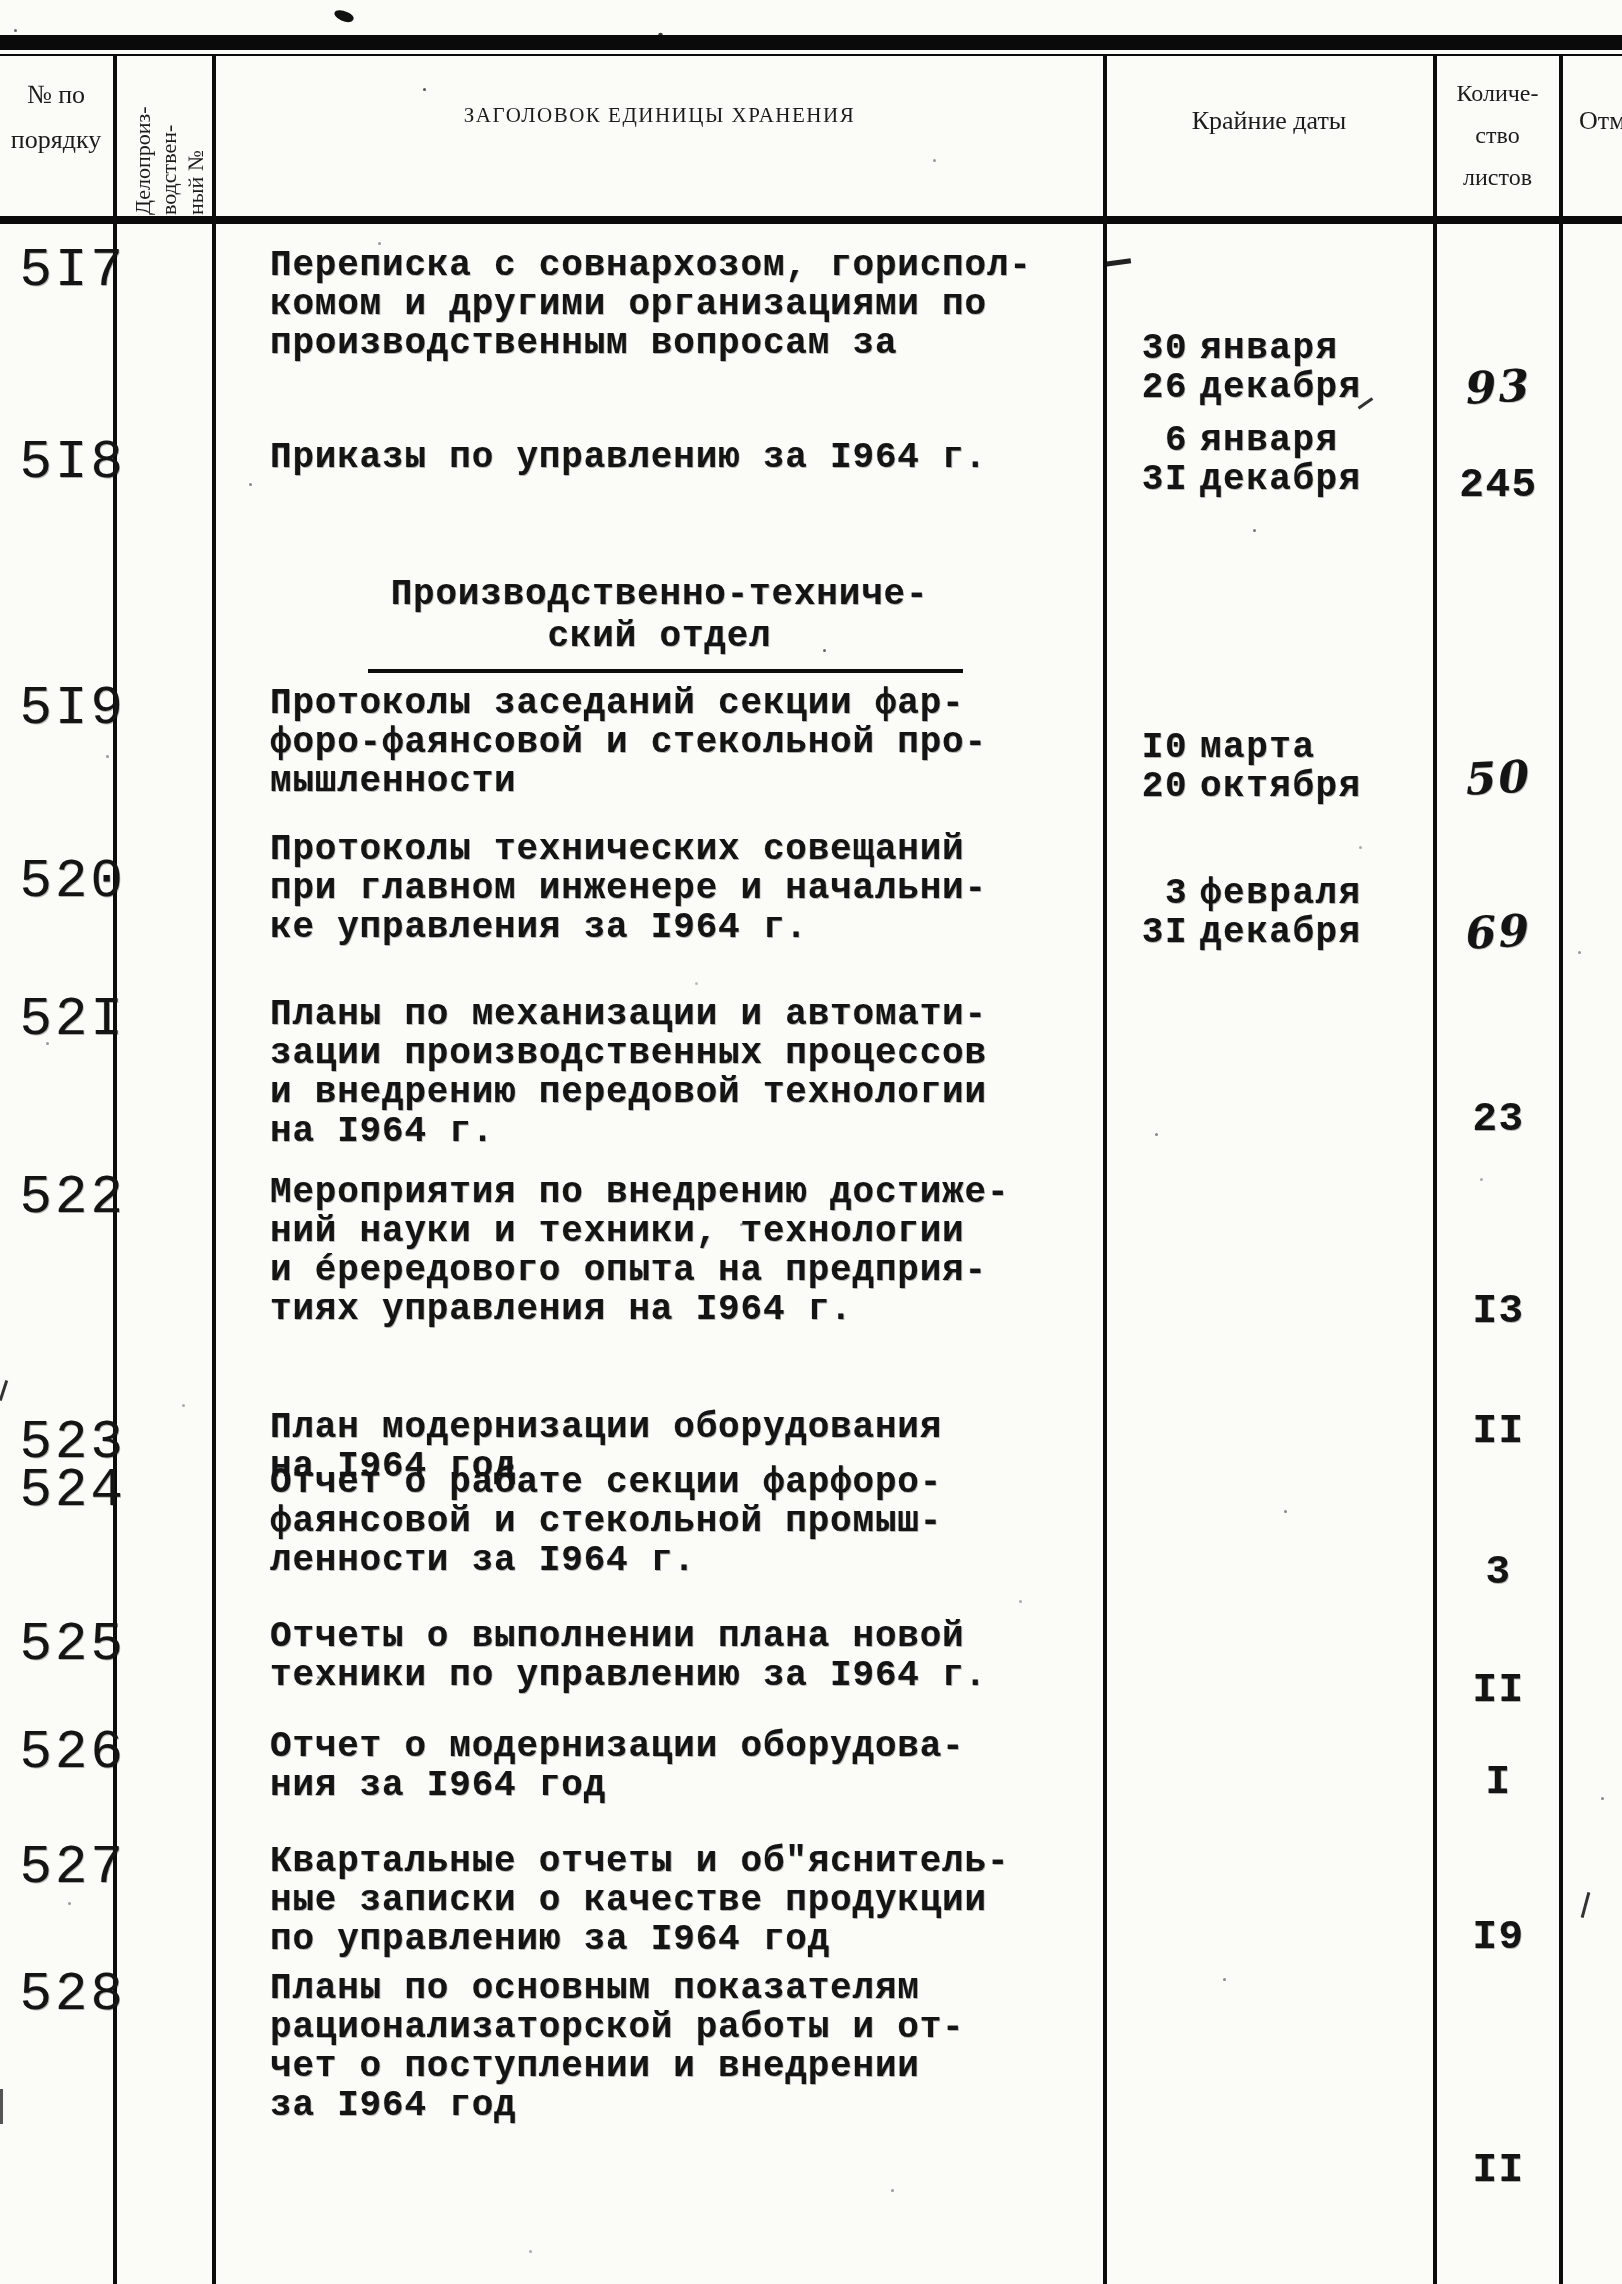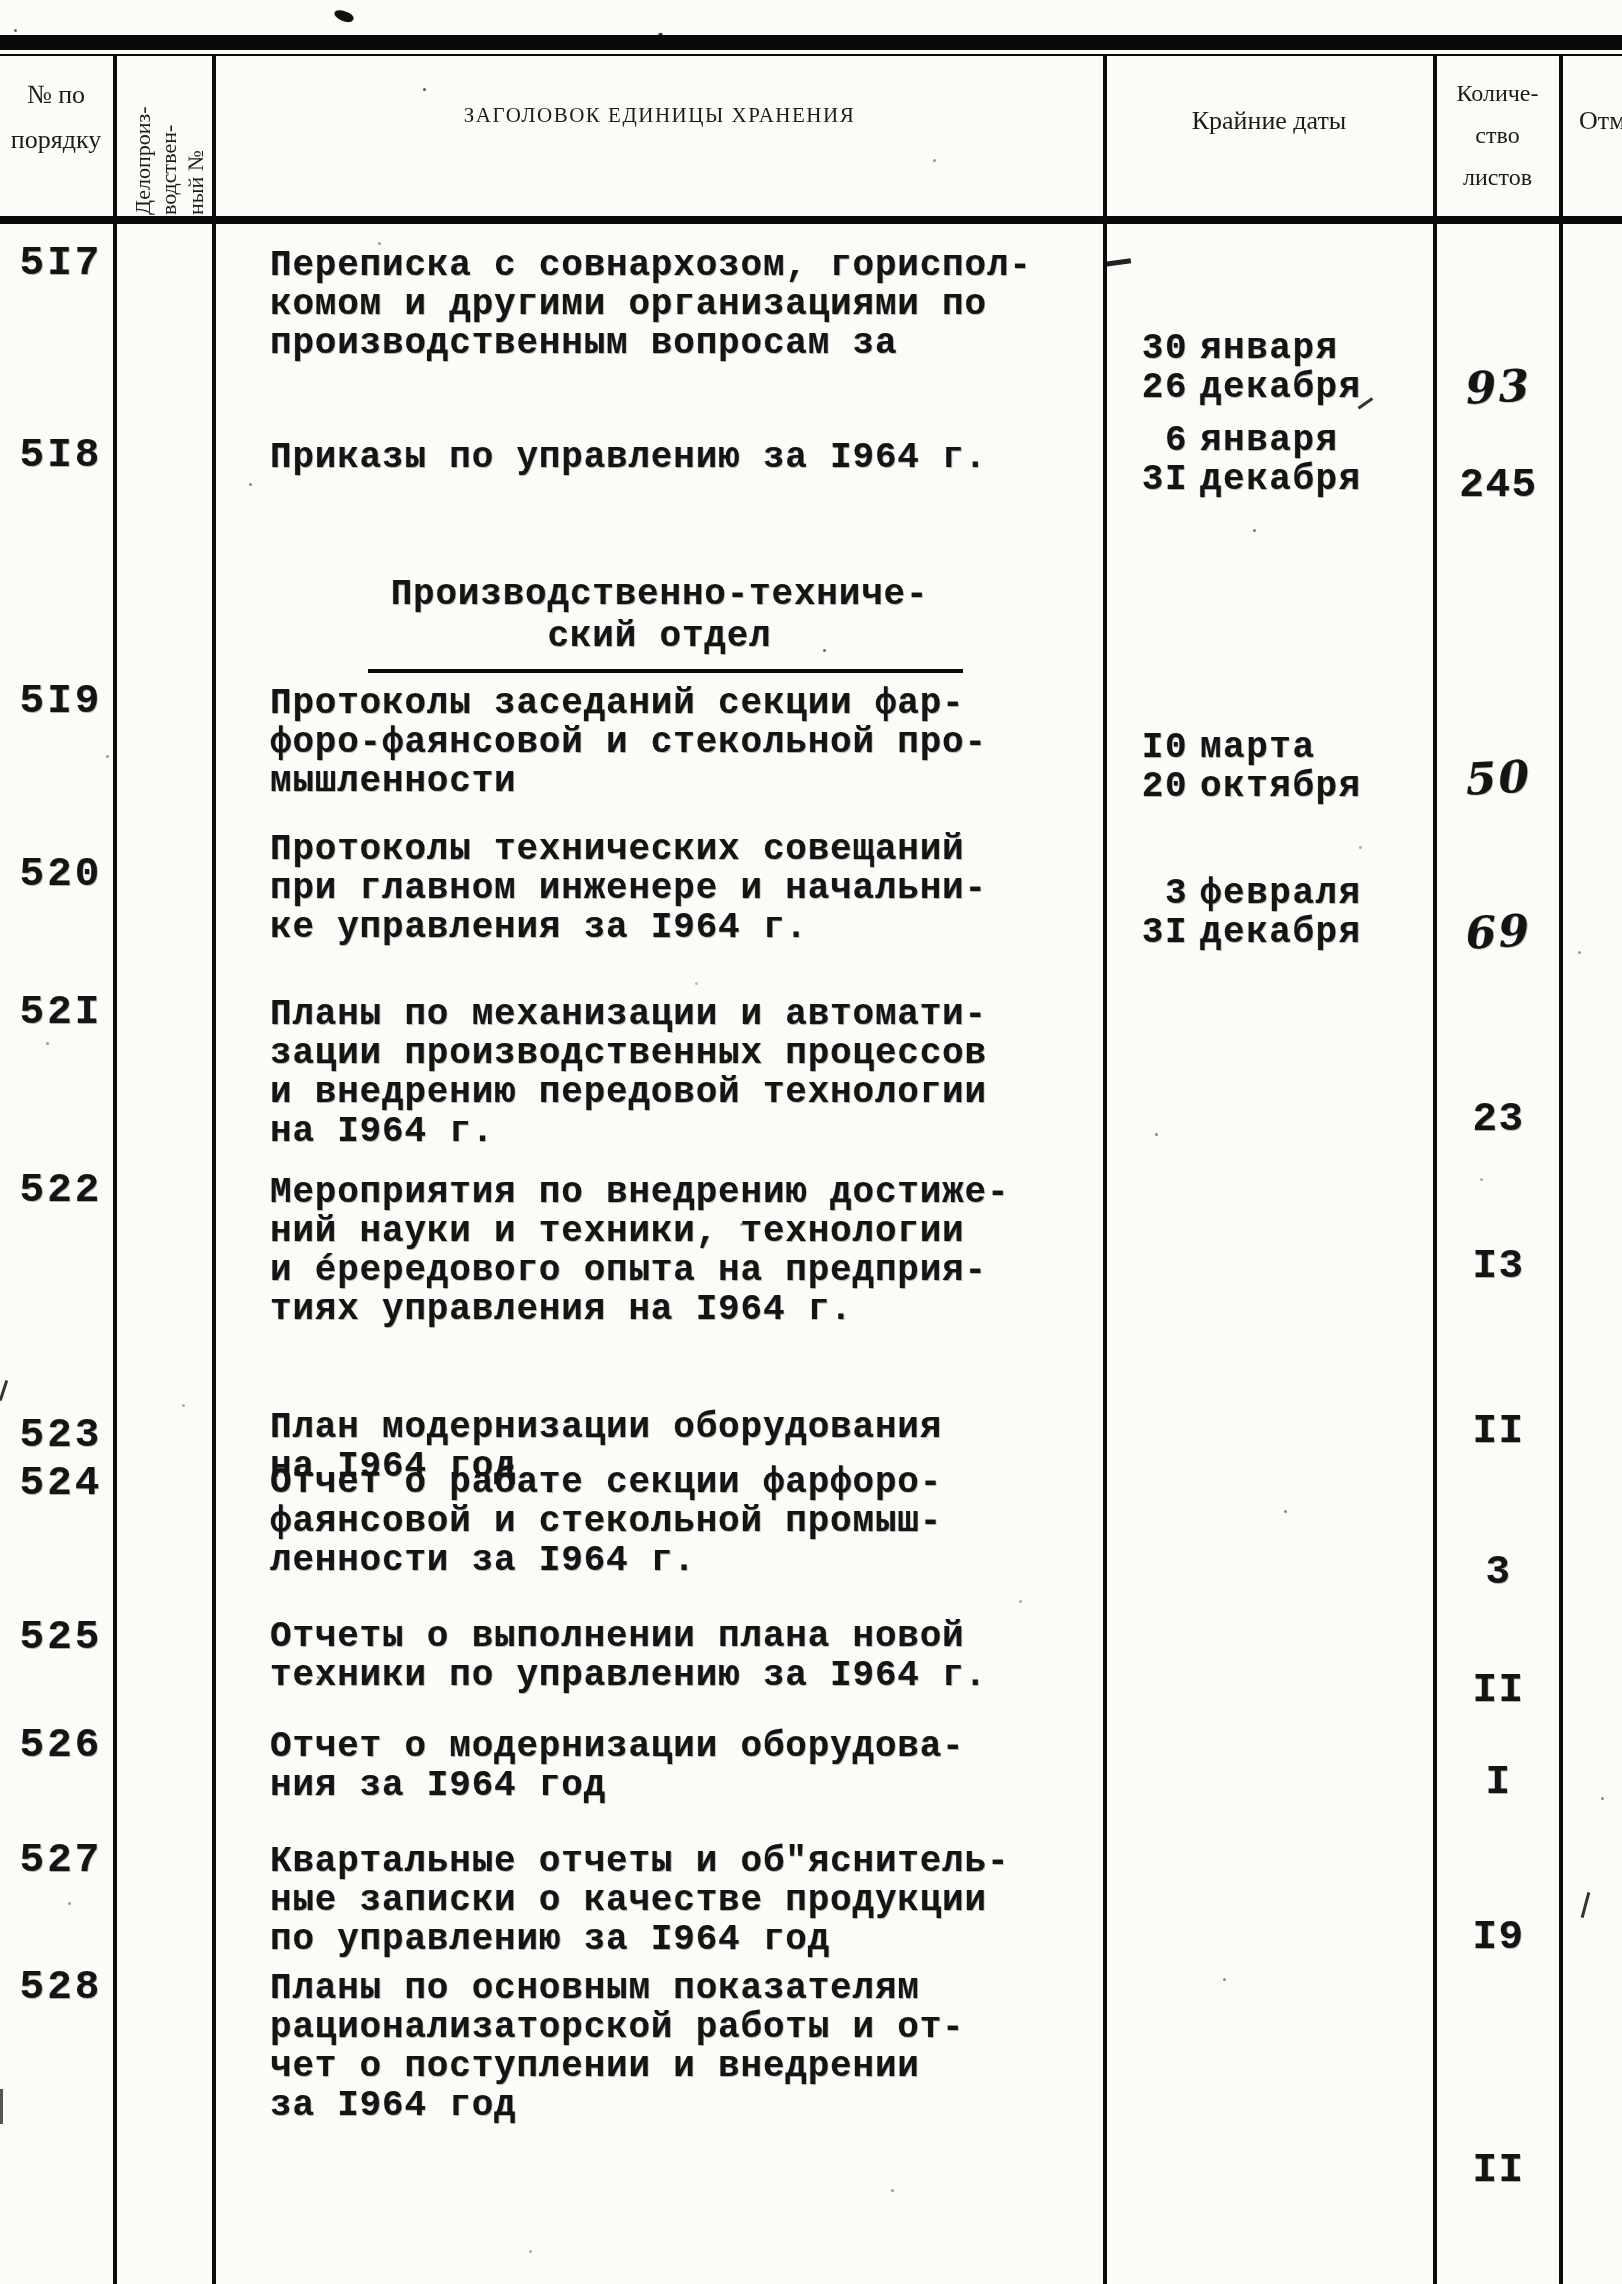--- a/index.html
+++ b/index.html
@@ -13,21 +13,21 @@
   .vline{position:absolute;background:#0c0c0c;width:3.8px;top:56px;height:2228px;}
   .hd{position:absolute;font-family:"Liberation Serif","DejaVu Serif",serif;color:#1c1c1c;}
   .hd-no{left:-4.5px;top:72px;width:121px;text-align:center;font-size:26px;line-height:45px;}
   .hd-rot{position:absolute;left:130px;top:63px;width:3.8px;height:3.8px;}
   .rot{font-family:"Liberation Serif","DejaVu Serif",serif;font-size:22px;line-height:26.4px;width:152px;
        transform:rotate(-90deg) translateX(-100%);transform-origin:top left;color:#1c1c1c;}
   .hd-title{left:214px;top:103px;width:891px;text-align:center;font-size:21px;letter-spacing:1.5px;}
   .hd-dates{left:1104px;top:106px;width:330px;text-align:center;font-size:26px;}
   .hd-count{left:1434px;top:72px;width:127px;text-align:center;font-size:24px;line-height:42px;}
   .hd-note{left:1579px;top:106px;width:113px;font-size:26px;}
-  .no{position:absolute;left:19.6px;font-size:41px;font-weight:700;letter-spacing:3px;}
+  .no{position:absolute;left:19.6px;font-size:54px;font-weight:400;letter-spacing:3px;}
   .title{position:absolute;left:270px;font-size:36px;font-weight:700;line-height:39px;letter-spacing:0.8px;}
   .title div{white-space:pre;height:39px;}
   .dates{position:absolute;left:1138px;font-size:36px;font-weight:700;line-height:39px;letter-spacing:1.5px;}
   .day{display:inline-block;min-width:50px;text-align:right;margin-right:12px;}
   .count{position:absolute;left:1436px;width:125px;text-align:center;font-size:41px;font-weight:700;letter-spacing:1.5px;}
   .count.hand{font-family:"DejaVu Serif",serif;font-style:italic;font-size:44px;letter-spacing:2.3px;transform:rotate(-3deg);}
   .section{position:absolute;left:214px;top:574px;width:891px;text-align:center;
            font-size:36px;font-weight:700;line-height:42px;letter-spacing:0.8px;}
   .section-underline{position:absolute;left:368px;top:669px;width:595px;height:3.8px;background:#0c0c0c;}
   .mark{position:absolute;background:#222;}
@@ -143,21 +143,21 @@
   </div>
   <div class="count ink" style="top:1096px;">23</div>
 
   <div class="no ink" style="top:1167px;">522</div>
   <div class="title ink" style="top:1173px;">
     <div>Мероприятия по внедрению достиже-</div>
     <div>ний науки и техники, технологии</div>
     <div>и épередового опыта на предприя-</div>
     <div>тиях управления на I964 г.</div>
   </div>
-  <div class="count ink" style="top:1243px;text-align:center;">I3</div>
+  <div class="count ink" style="top:1288px;text-align:center;">I3</div>
 
   <div class="no ink" style="top:1412px;text-align:right;">523</div>
   <div class="title ink" style="top:1408px;">
     <div>План модернизации оборудования</div>
     <div>на I964 год</div>
   </div>
   <div class="count ink" style="top:1408px;">II</div>
 
   <div class="no ink" style="top:1460px;">524</div>
   <div class="title ink" style="top:1463px;">

